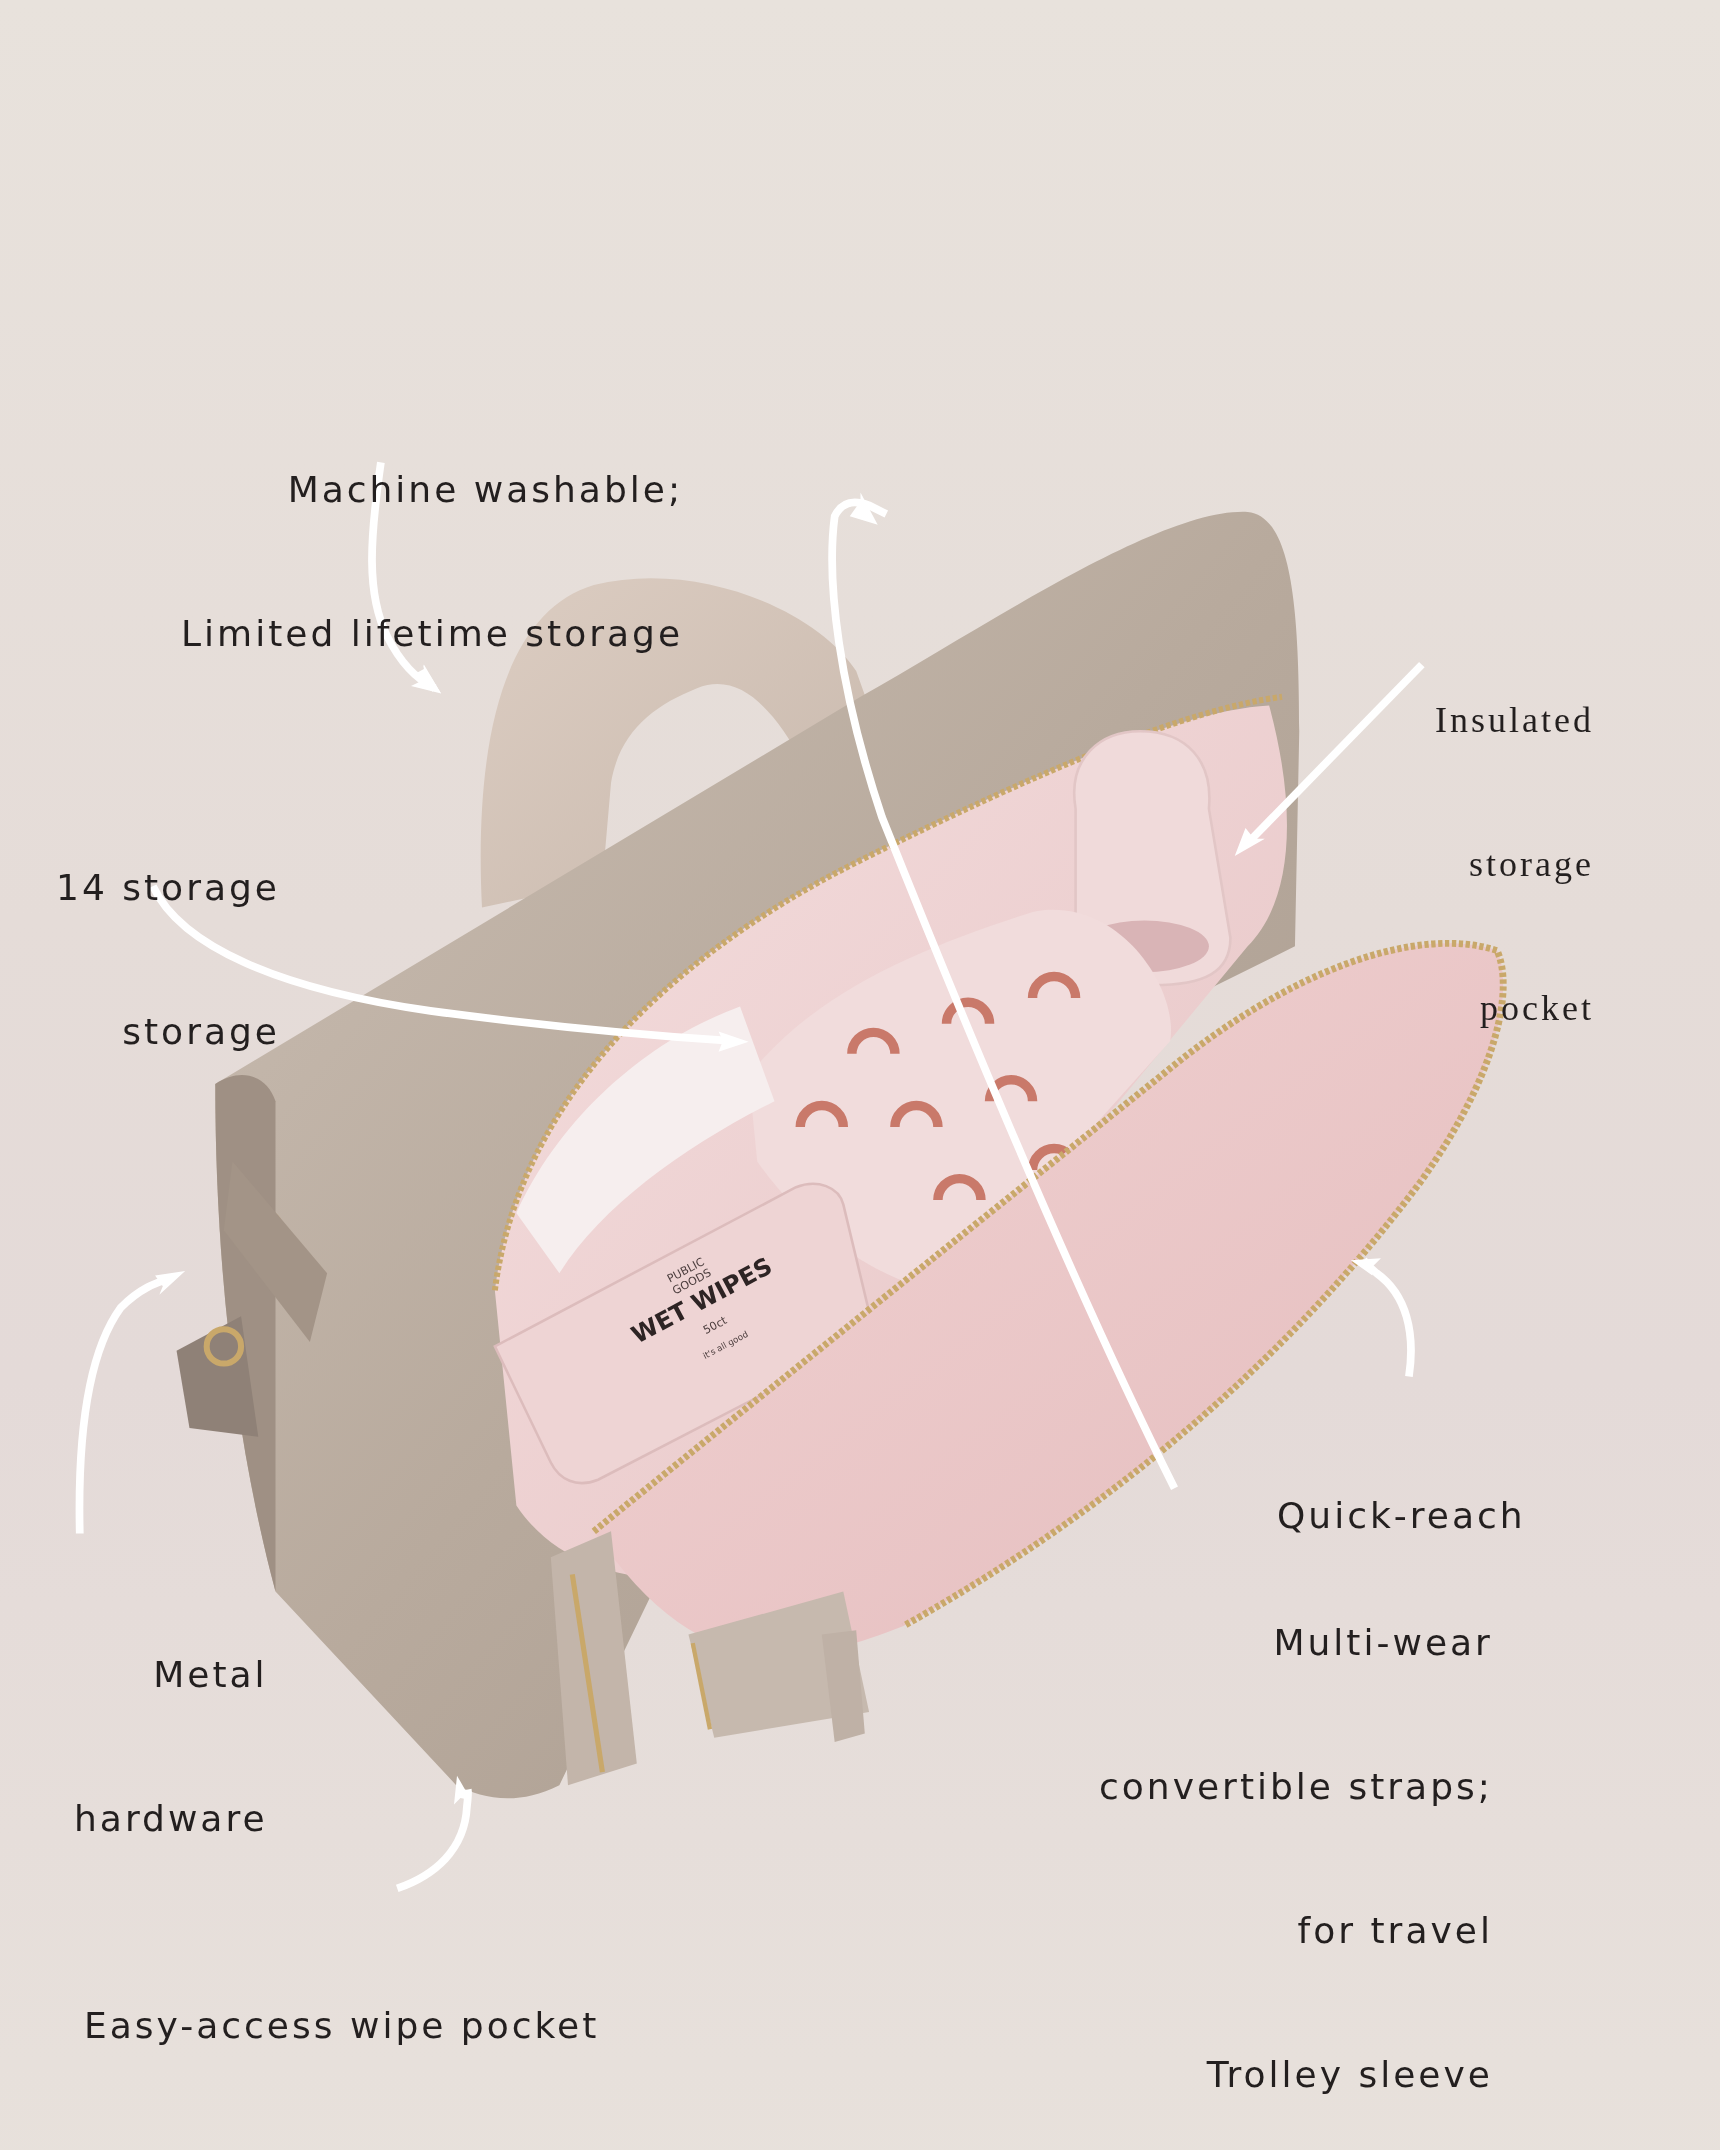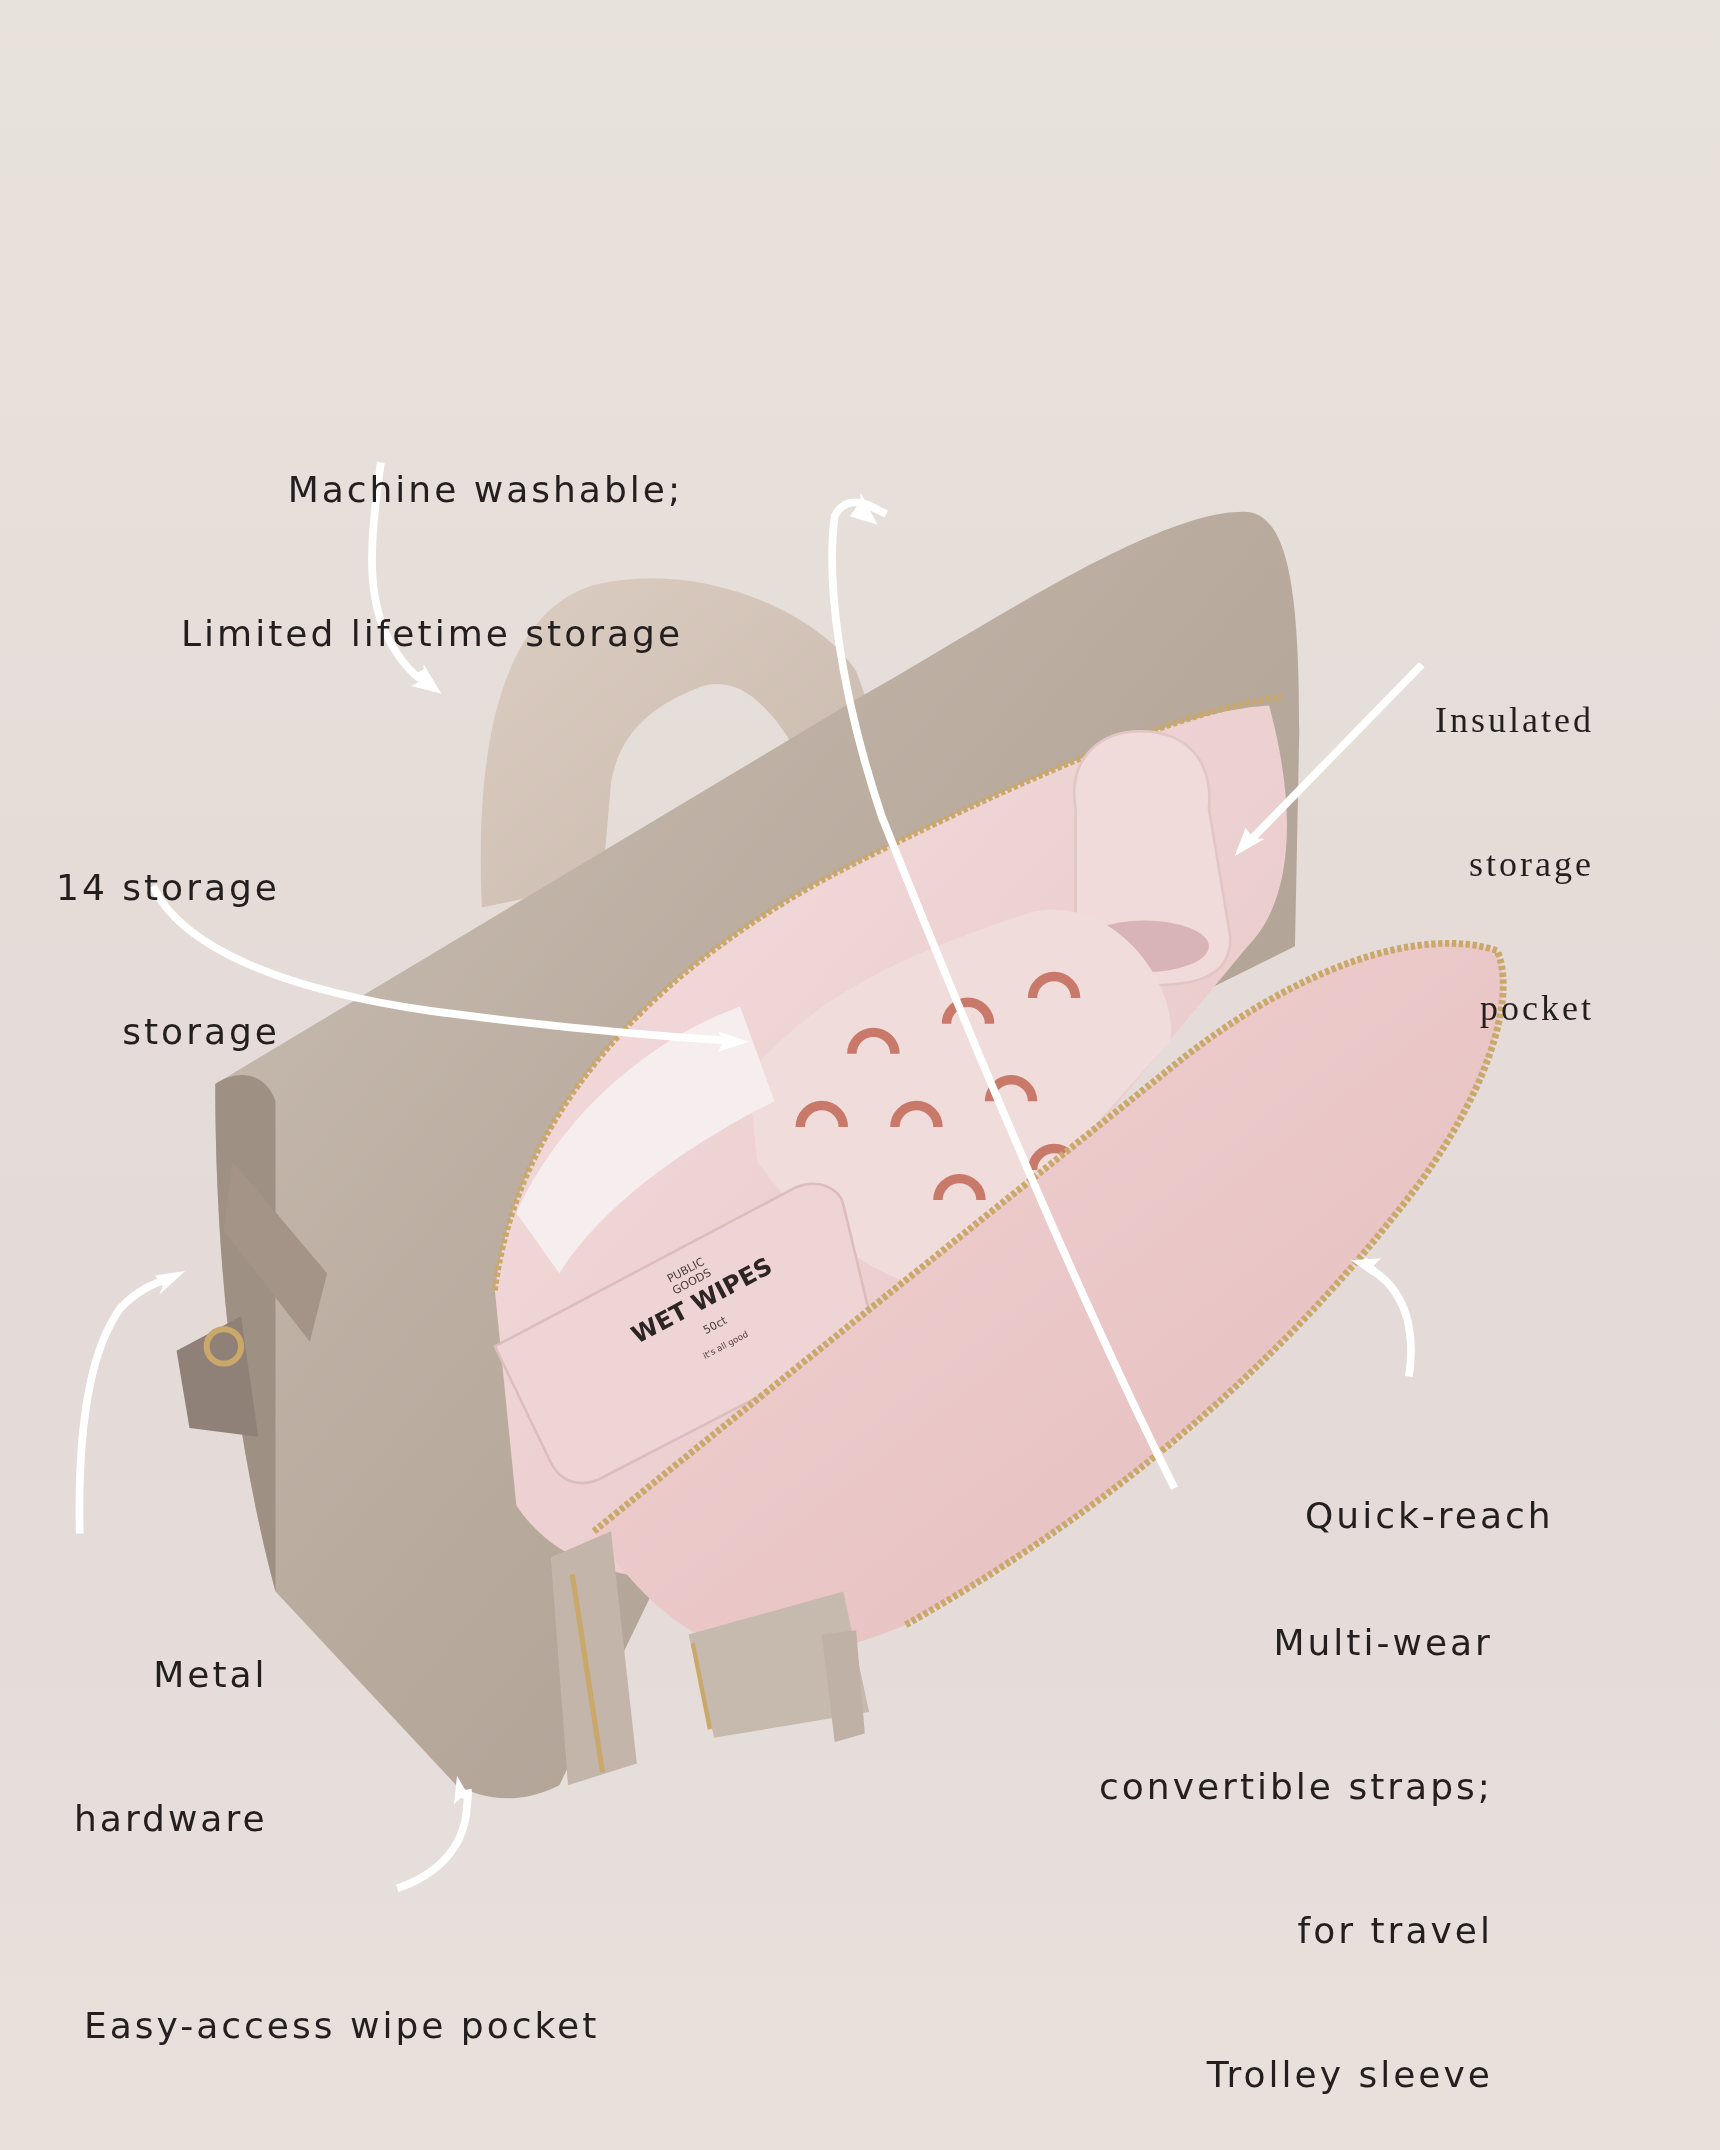--- a/index.html
+++ b/index.html
@@ -167,21 +167,21 @@
     <span class="line">Insulated</span>
     <span class="line">storage</span>
     <span class="line">pocket</span>
   </div>
 
   <div class="callout" style="left:56px; top:768px;">
     <span class="line">14 storage</span>
     <span class="line">storage</span>
   </div>
 
-  <div class="callout" style="left:1277px; top:1396px;margin-left:28px;">
+  <div class="callout" style="left:1277px; top:1396px;">
     <span class="line">Quick-reach</span>
   </div>
 
   <div class="callout" style="left:1099px; top:1523px;">
     <span class="line">Multi-wear</span>
     <span class="line">convertible straps;</span>
     <span class="line">for travel</span>
     <span class="line">Trolley sleeve</span>
   </div>
 

